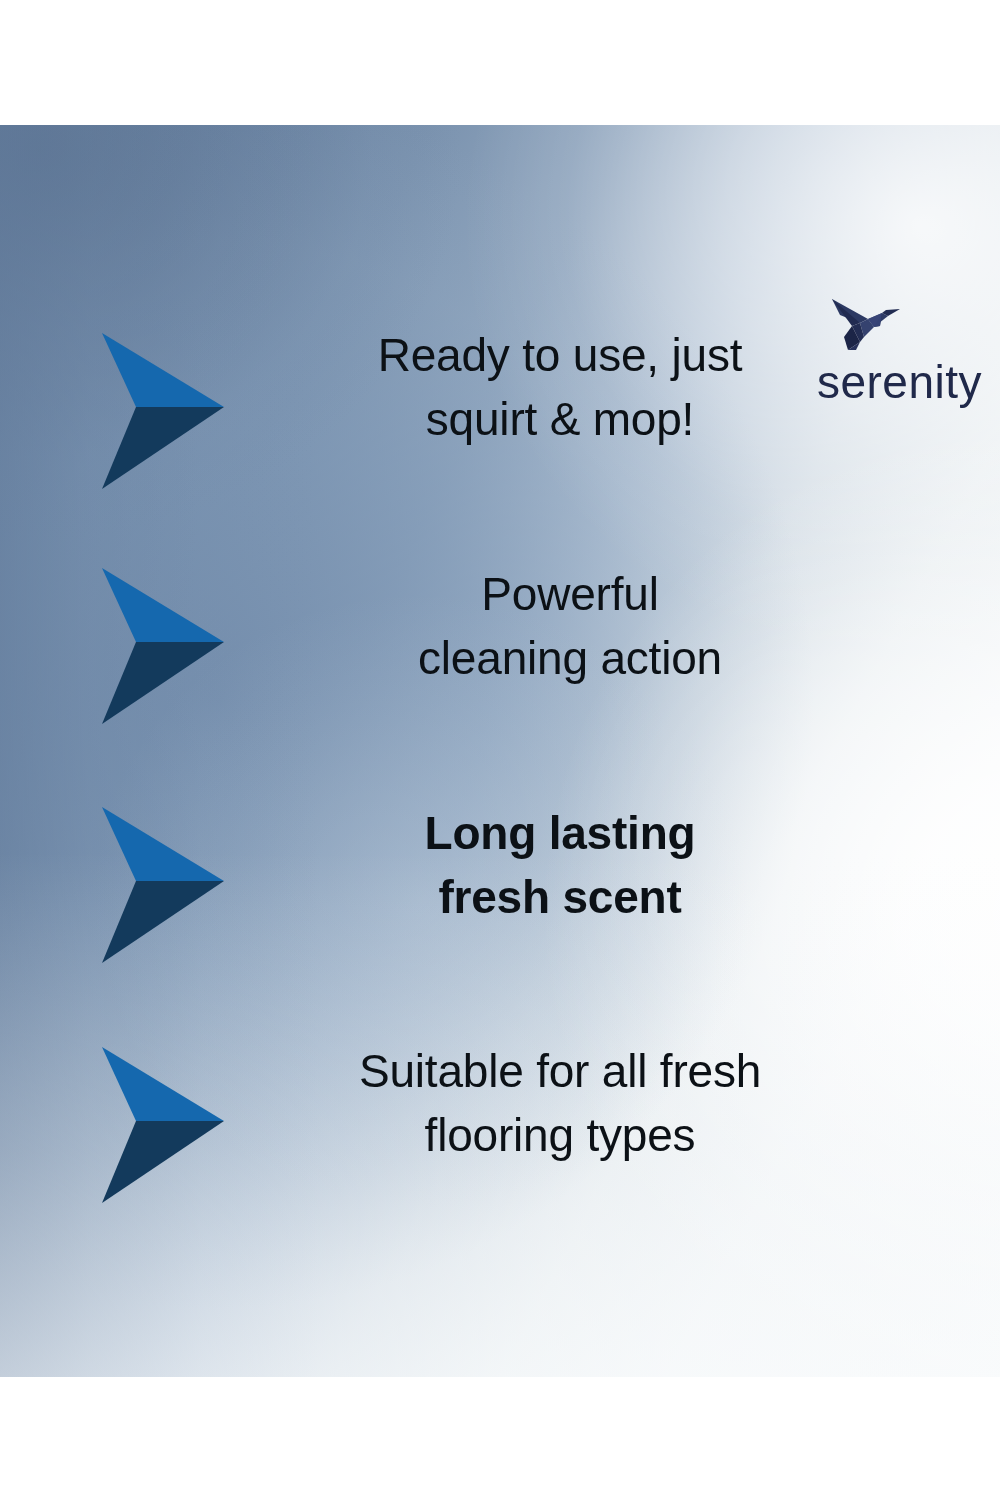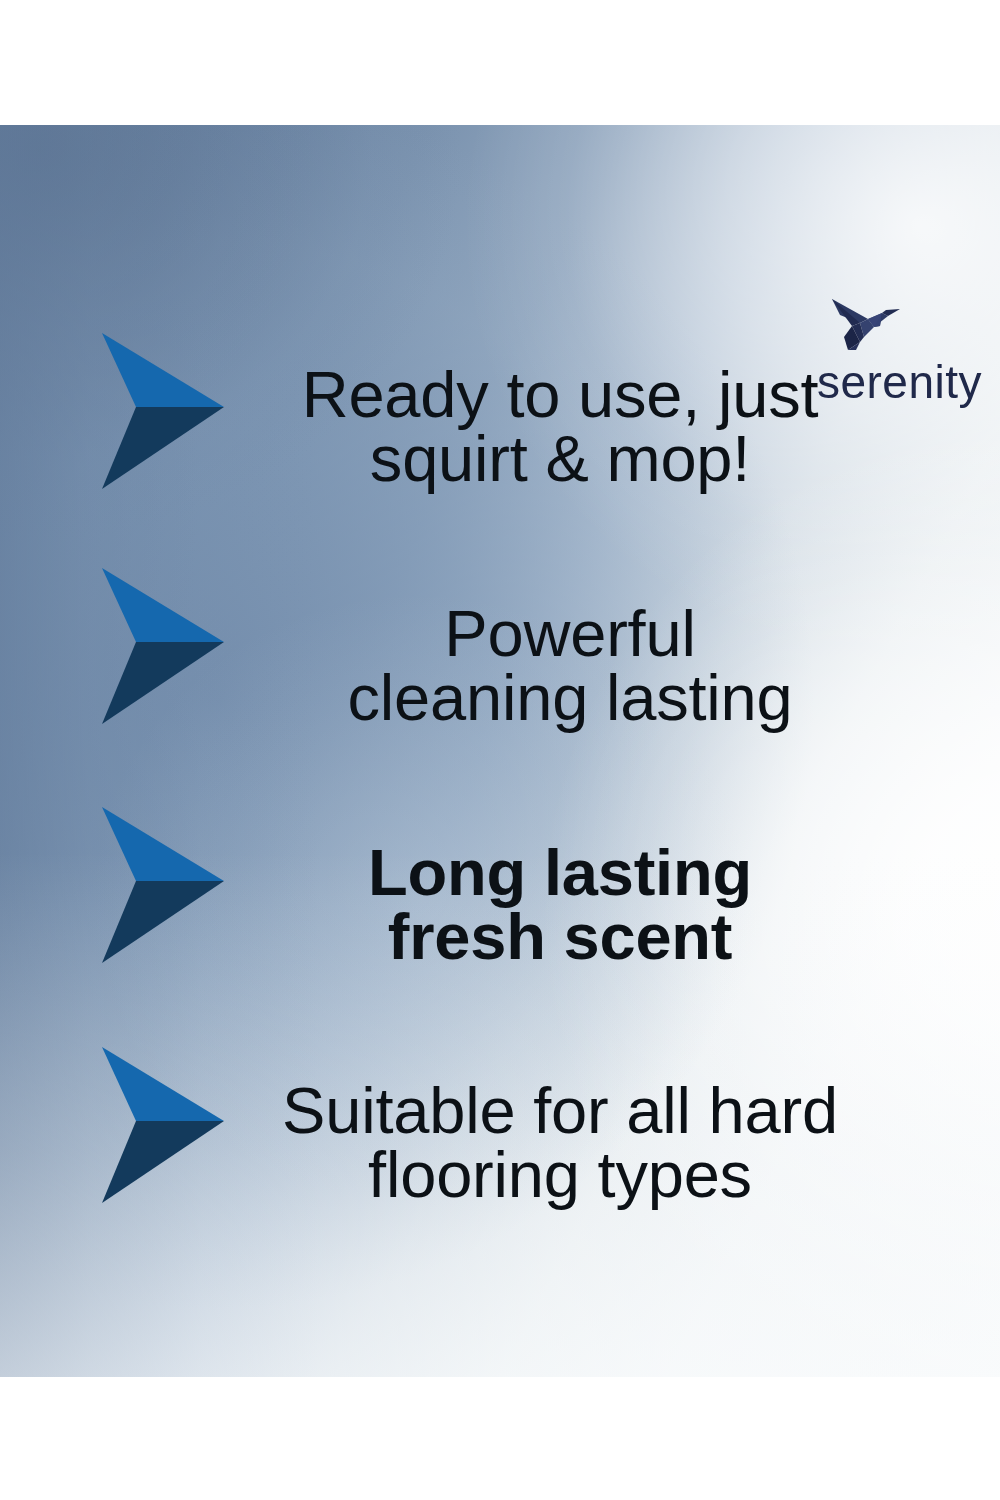--- a/index.html
+++ b/index.html
@@ -153,28 +153,27 @@
     left:98px; top:18px;
     width:130px; height:165px;
   }
 
   .feature-text {
     position:absolute;
     left:255px;
     top:16px;
     width:620px;
     font-family:"Liberation Sans", sans-serif;
-    font-size:65px;
+    font-size:46px;
     font-weight:400;
     line-height:64px;
     color:#0c1116;
     text-align:center;
     letter-spacing:-0.2px;
     white-space:pre-line;
-    margin-top:40px;
   }
   .feature-row[data-index="0"] .feature-text { left:240px; width:640px; top:12px; }
   .feature-row[data-index="1"] .feature-text { left:250px; width:640px; top:16px; }
   .feature-row[data-index="2"] .feature-text { left:240px; width:640px; top:16px;font-weight:bold; }
   .feature-row[data-index="3"] .feature-text { left:230px; width:660px; top:14px; }
 </style>
 </head>
 <body>
 
 <div id="stage">
@@ -224,39 +223,39 @@
     </div>
 
     <div class="feature-row" data-index="1">
       <div class="bullet-arrow">
         <svg viewBox="0 0 130 165" width="130" height="165" aria-hidden="true">
           <polygon points="4,4 126,78 38,78" fill="#1568ae"></polygon>
           <polygon points="38,78 126,78 4,160" fill="#133a5c"></polygon>
         </svg>
       </div>
       <div class="feature-text">Powerful
-cleaning lasting</div>
+cleaning action</div>
     </div>
 
     <div class="feature-row" data-index="2">
       <div class="bullet-arrow">
         <svg viewBox="0 0 130 165" width="130" height="165" aria-hidden="true">
           <polygon points="4,4 126,78 38,78" fill="#1568ae"></polygon>
           <polygon points="38,78 126,78 4,160" fill="#133a5c"></polygon>
         </svg>
       </div>
       <div class="feature-text">Long lasting
 fresh scent</div>
     </div>
 
     <div class="feature-row" data-index="3">
       <div class="bullet-arrow">
         <svg viewBox="0 0 130 165" width="130" height="165" aria-hidden="true">
           <polygon points="4,4 126,78 38,78" fill="#1568ae"></polygon>
           <polygon points="38,78 126,78 4,160" fill="#133a5c"></polygon>
         </svg>
       </div>
-      <div class="feature-text">Suitable for all hard
+      <div class="feature-text">Suitable for all fresh
 flooring types</div>
     </div>
 
   </div>
 </div>
 
 </body></html>

